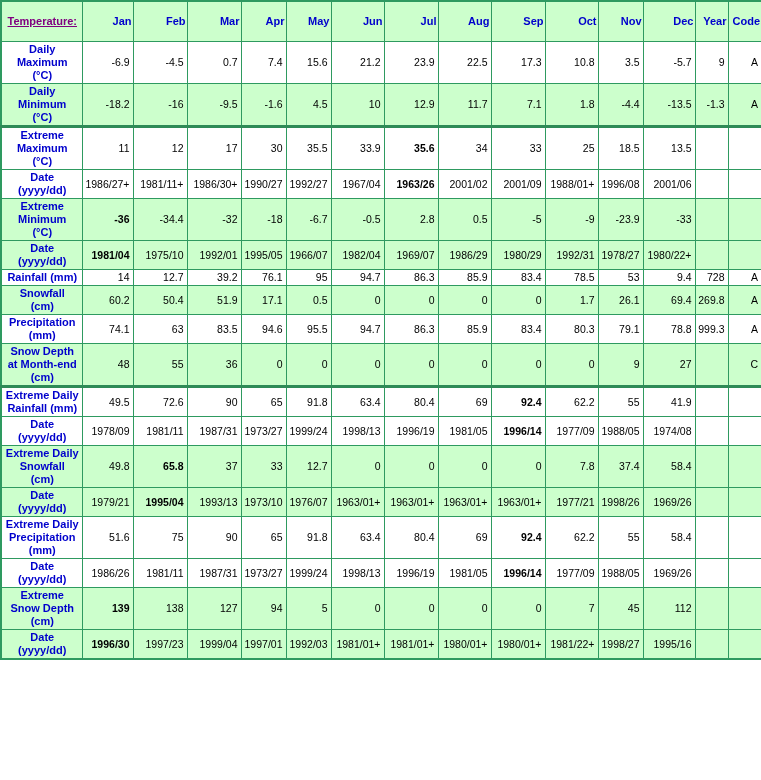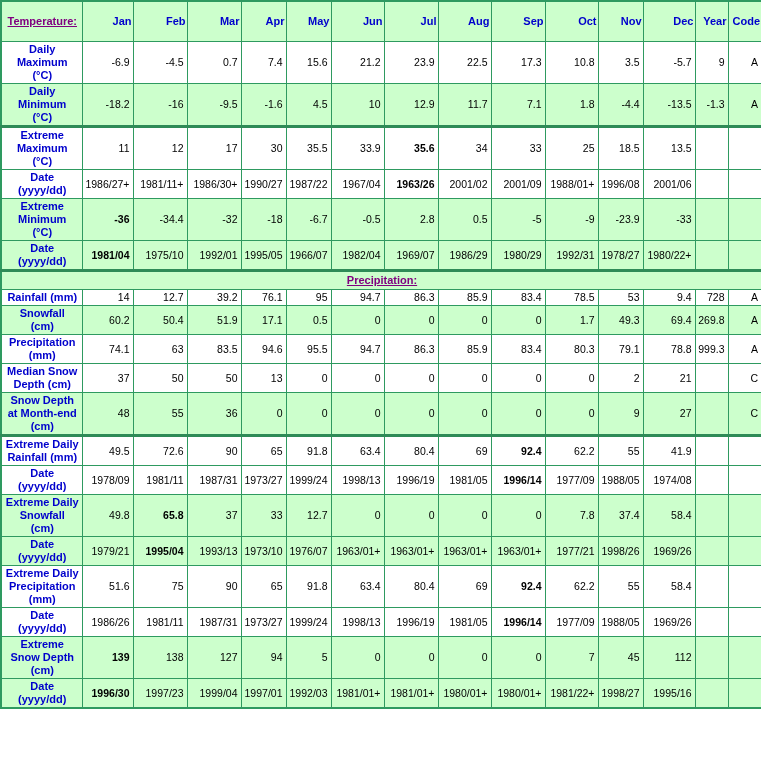--- a/index.html
+++ b/index.html
@@ -157,21 +157,21 @@
           <td class="val-cell"></td>
           <td class="val-cell"></td>
         </tr>
         <tr>
           <th class="label-cell">Date
 (yyyy/dd)</th>
           <td class="val-cell">1986/27+</td>
           <td class="val-cell">1981/11+</td>
           <td class="val-cell">1986/30+</td>
           <td class="val-cell">1990/27</td>
-          <td class="val-cell">1987/22</td>
+          <td class="val-cell">1992/27</td>
           <td class="val-cell">1967/04</td>
           <td class="val-cell b">1963/26</td>
           <td class="val-cell">2001/02</td>
           <td class="val-cell">2001/09</td>
           <td class="val-cell">1988/01+</td>
           <td class="val-cell">1996/08</td>
           <td class="val-cell">2001/06</td>
           <td class="val-cell"></td>
           <td class="val-cell"></td>
         </tr>
@@ -205,23 +205,20 @@
           <td class="val-cell">1982/04</td>
           <td class="val-cell">1969/07</td>
           <td class="val-cell">1986/29</td>
           <td class="val-cell">1980/29</td>
           <td class="val-cell">1992/31</td>
           <td class="val-cell">1978/27</td>
           <td class="val-cell">1980/22+</td>
           <td class="val-cell"></td>
           <td class="val-cell"></td>
         </tr>
-        <tr class="shade thick">
-          <th class="label-cell section-cell" colspan="15"><span class="section-link">Precipitation:</span></th>
-        </tr>
         <tr>
           <th class="label-cell">Rainfall (mm)</th>
           <td class="val-cell">14</td>
           <td class="val-cell">12.7</td>
           <td class="val-cell">39.2</td>
           <td class="val-cell">76.1</td>
           <td class="val-cell">95</td>
           <td class="val-cell">94.7</td>
           <td class="val-cell">86.3</td>
           <td class="val-cell">85.9</td>
@@ -238,21 +235,21 @@
           <td class="val-cell">60.2</td>
           <td class="val-cell">50.4</td>
           <td class="val-cell">51.9</td>
           <td class="val-cell">17.1</td>
           <td class="val-cell">0.5</td>
           <td class="val-cell">0</td>
           <td class="val-cell">0</td>
           <td class="val-cell">0</td>
           <td class="val-cell">0</td>
           <td class="val-cell">1.7</td>
-          <td class="val-cell">49.3</td>
+          <td class="val-cell">26.1</td>
           <td class="val-cell">69.4</td>
           <td class="val-cell">269.8</td>
           <td class="val-cell">A</td>
         </tr>
         <tr>
           <th class="label-cell">Precipitation
 (mm)</th>
           <td class="val-cell">74.1</td>
           <td class="val-cell">63</td>
           <td class="val-cell">83.5</td>
@@ -261,38 +258,20 @@
           <td class="val-cell">94.7</td>
           <td class="val-cell">86.3</td>
           <td class="val-cell">85.9</td>
           <td class="val-cell">83.4</td>
           <td class="val-cell">80.3</td>
           <td class="val-cell">79.1</td>
           <td class="val-cell">78.8</td>
           <td class="val-cell">999.3</td>
           <td class="val-cell">A</td>
         </tr>
-        <tr>
-          <th class="label-cell">Median Snow
-Depth (cm)</th>
-          <td class="val-cell">37</td>
-          <td class="val-cell">50</td>
-          <td class="val-cell">50</td>
-          <td class="val-cell">13</td>
-          <td class="val-cell">0</td>
-          <td class="val-cell">0</td>
-          <td class="val-cell">0</td>
-          <td class="val-cell">0</td>
-          <td class="val-cell">0</td>
-          <td class="val-cell">0</td>
-          <td class="val-cell">2</td>
-          <td class="val-cell">21</td>
-          <td class="val-cell"></td>
-          <td class="val-cell">C</td>
-        </tr>
         <tr class="shade">
           <th class="label-cell">Snow Depth
 at Month-end
 (cm)</th>
           <td class="val-cell">48</td>
           <td class="val-cell">55</td>
           <td class="val-cell">36</td>
           <td class="val-cell">0</td>
           <td class="val-cell">0</td>
           <td class="val-cell">0</td>

